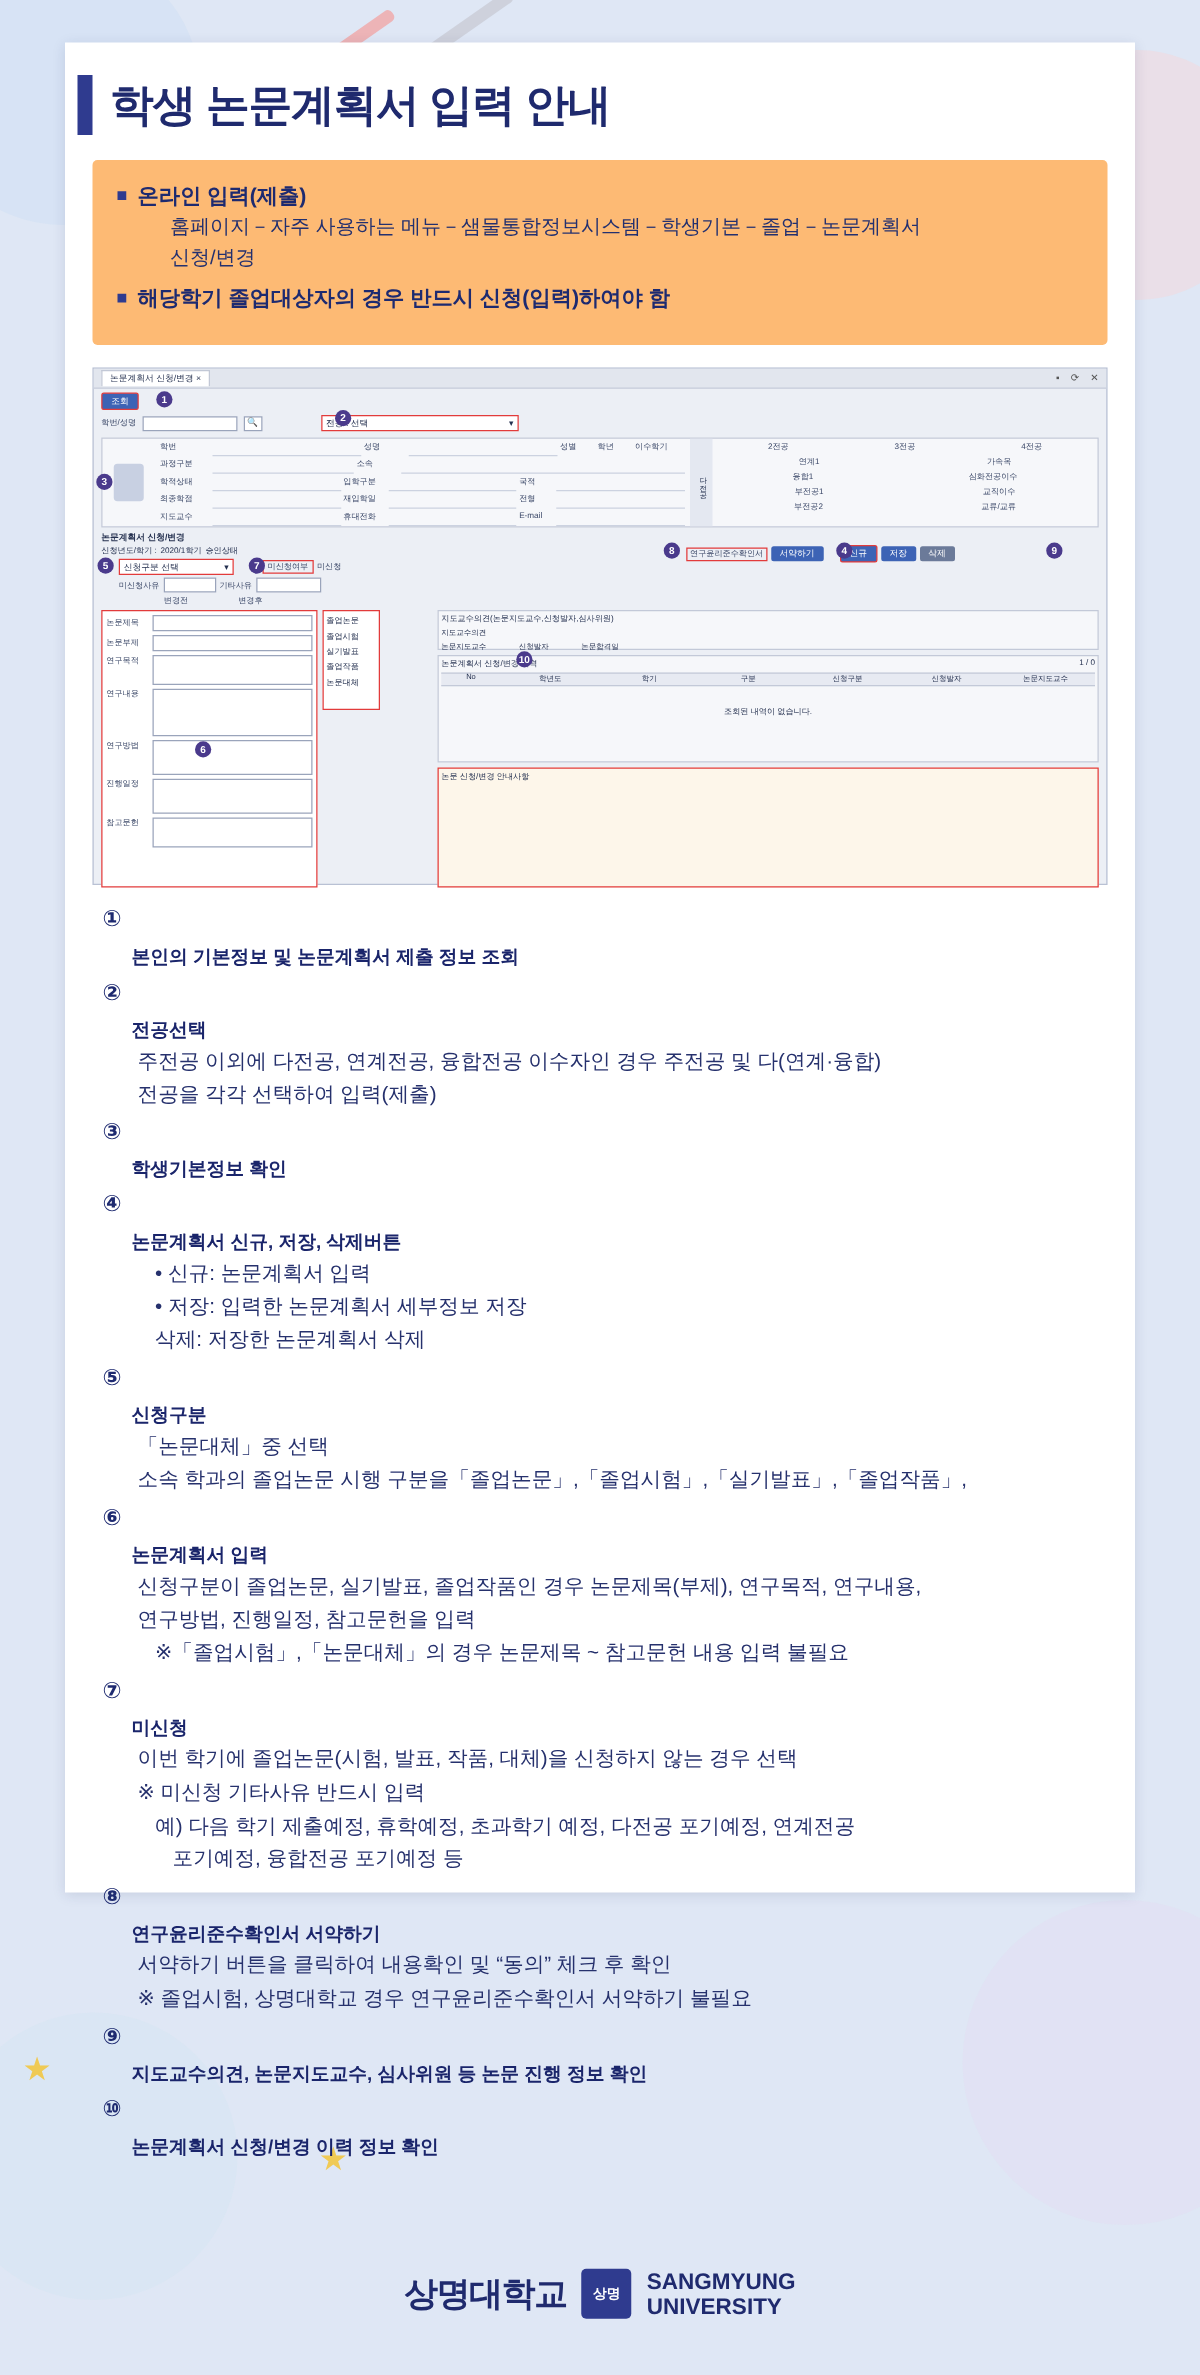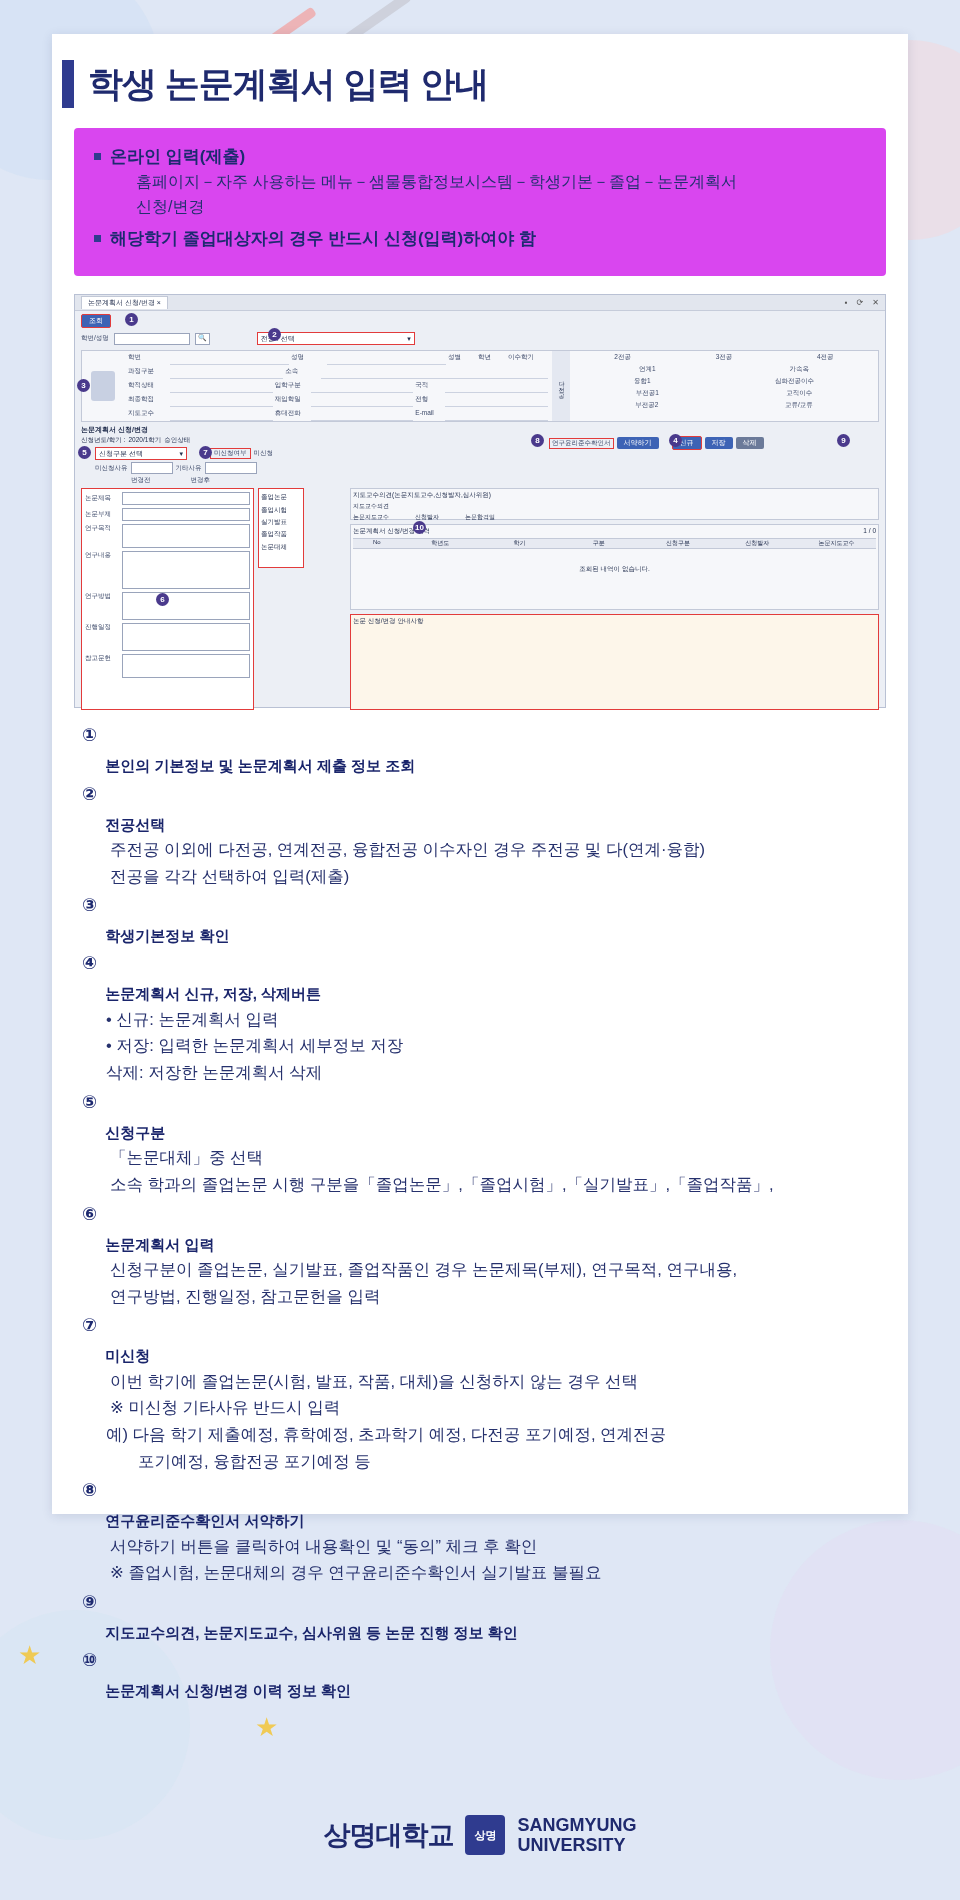--- a/index.html
+++ b/index.html
@@ -26,21 +26,21 @@
     box-shadow:0 2px 10px rgba(40,50,90,.13);
   }
 
   
   .title-wrap{display:flex;align-items:center;gap:14px;padding:26px 0 0 10px;}
   .title-bar{width:12px;height:48px;background:#2f3b8f;}
   .title{font-size:35px;font-weight:bold;color:#1f2a6e;letter-spacing:-1px;}
 
   
   .infobox{
-    margin:20px 22px 0 22px;background:#d946ef;border-radius:4px;
+    margin:20px 22px 0 22px;background:#fdba74;border-radius:4px;
     padding:16px 20px 18px 20px;
   }
   .bullet-row{display:flex;gap:9px;align-items:flex-start;margin-bottom:6px;}
   .sq{width:7px;height:7px;background:#2f3b8f;margin-top:9px;flex:none;}
   .b-strong{font-size:17px;font-weight:bold;color:#1d2a70;line-height:1.55;}
   .b-sub{font-size:16px;color:#23306f;line-height:1.55;margin-left:26px;}
 
   
   .shot{
     margin:18px 22px 0 22px;border:1px solid #b9c1d4;background:#eceff5;
@@ -63,21 +63,21 @@
   .gridlbl{font-size:6.5px;color:#3a4767;}
   .fieldline{border-bottom:1px solid #ccd2e0;height:11px;}
 
   
   .notes{padding:14px 26px 0 30px;}
   .note{margin-bottom:3px;}
   .note-head{display:flex;gap:8px;align-items:flex-start;}
   .circ{font-size:18px;font-weight:bold;color:#1e2a70;line-height:1.5;flex:none;}
   .note-title{font-size:15px;font-weight:bold;color:#1a256b;line-height:1.55;margin-top:32px;}
   .note-body{font-size:16.5px;color:#26316d;line-height:1.62;margin-left:28px;}
-  .note-body.i2{margin-left:24px;}
+  .note-body.i2{margin-left:42px;}
   .note-body.i3{margin-left:56px;}
 
   
   .footer{position:absolute;left:0;right:0;bottom:44px;display:flex;align-items:center;justify-content:center;gap:12px;}
   .logo-text{font-size:27px;font-weight:bold;color:#1f2a6e;letter-spacing:-1px;}
   .logo-mark{width:40px;height:40px;background:#2f3b8f;border-radius:4px;display:flex;align-items:center;justify-content:center;color:#fff;font-size:11px;font-weight:bold;line-height:1.05;text-align:center;}
   .logo-en{font-size:18px;font-weight:bold;color:#1f2a6e;line-height:1.15;}
 </style>
 </head>
 <body>
@@ -386,40 +386,41 @@
       <div class="note-body">소속 학과의 졸업논문 시행 구분을「졸업논문」,「졸업시험」,「실기발표」,「졸업작품」,</div>
     </div>
 
     <div class="note">
       <div class="note-head">
           <span class="circ">⑥</span>
         <span class="note-title">논문계획서 입력</span>
         </div>
       <div class="note-body">신청구분이 졸업논문, 실기발표, 졸업작품인 경우 논문제목(부제), 연구목적, 연구내용,</div>
       <div class="note-body">연구방법, 진행일정, 참고문헌을 입력</div>
+      <div class="note-body i2">※「졸업시험」,「논문대체」의 경우 논문제목 ~ 참고문헌 내용 입력 불필요</div>
     </div>
 
     <div class="note">
       <div class="note-head">
           <span class="circ">⑦</span>
         <span class="note-title">미신청</span>
         </div>
       <div class="note-body">이번 학기에 졸업논문(시험, 발표, 작품, 대체)을 신청하지 않는 경우 선택</div>
       <div class="note-body">※ 미신청 기타사유 반드시 입력</div>
       <div class="note-body i2">예) 다음 학기 제출예정, 휴학예정, 초과학기 예정, 다전공 포기예정, 연계전공</div>
       <div class="note-body i3">포기예정, 융합전공 포기예정 등</div>
     </div>
 
     <div class="note">
       <div class="note-head">
           <span class="circ">⑧</span>
         <span class="note-title">연구윤리준수확인서 서약하기</span>
         </div>
       <div class="note-body">서약하기 버튼을 클릭하여 내용확인 및 “동의” 체크 후 확인</div>
-      <div class="note-body">※ 졸업시험, 논문대체의 경우 연구윤리준수확인서 실기발표 불필요</div>
+      <div class="note-body">※ 졸업시험, 상명대학교 경우 연구윤리준수확인서 서약하기 불필요</div>
     </div>
 
     <div class="note">
       <div class="note-head">
           <span class="circ">⑨</span>
         <span class="note-title">지도교수의견, 논문지도교수, 심사위원 등 논문 진행 정보 확인</span>
         </div>
     </div>
 
     <div class="note">

